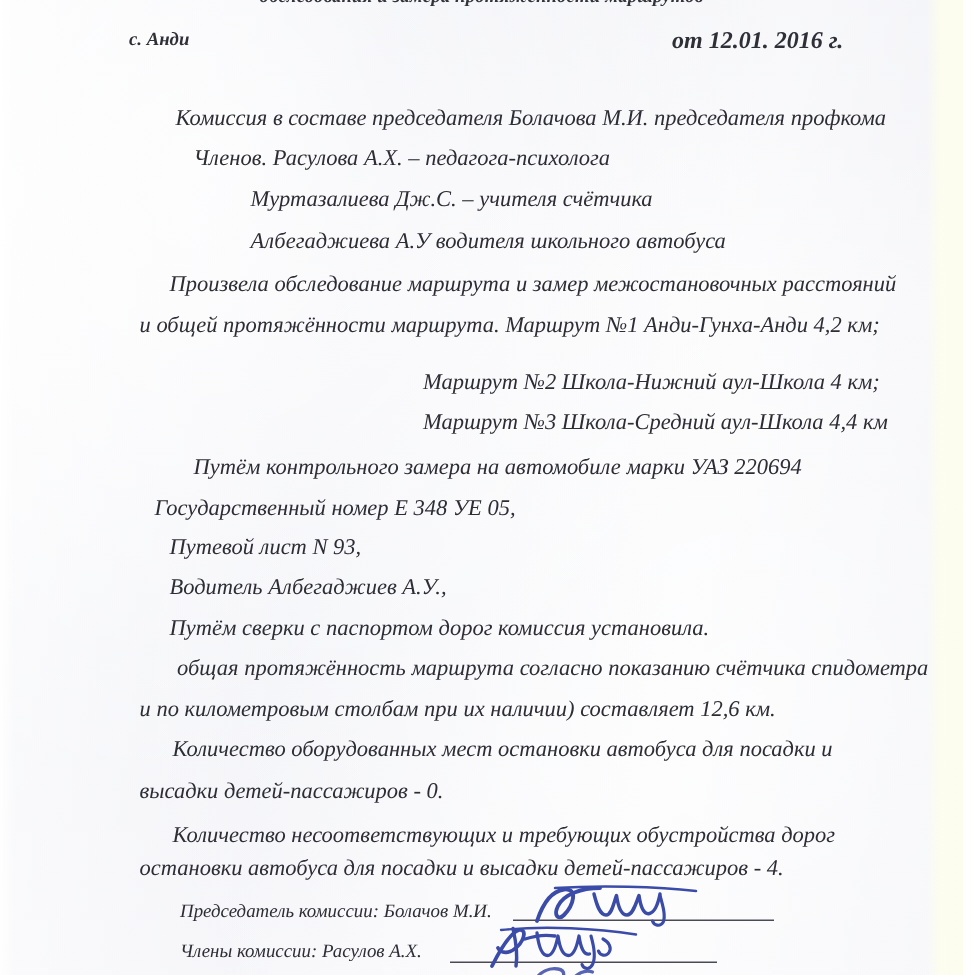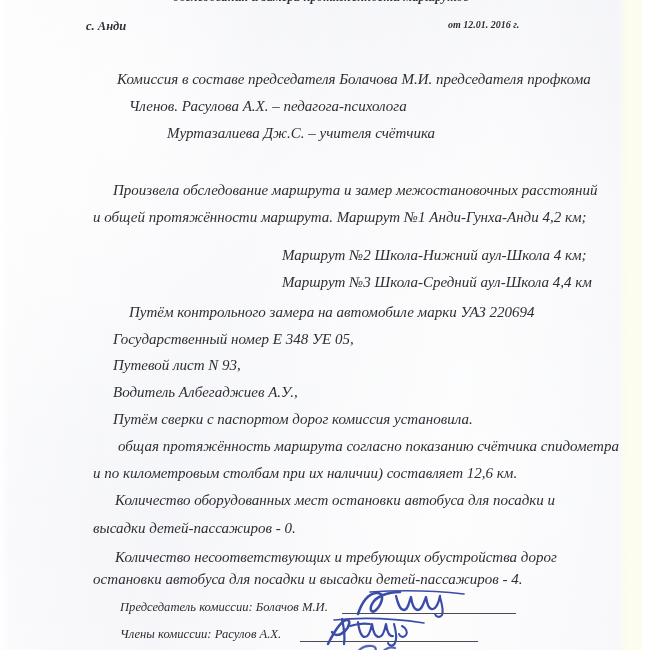--- a/index.html
+++ b/index.html
@@ -82,21 +82,21 @@
     top: 0;
     font-weight: bold;
     font-size: 12.5px;
     color: #2f2f38;
   }
   .date {
     position: absolute;
     left: 448px;
     top: 0;
     font-weight: bold;
-    font-size: 10px;
+    font-size: 16px;
     color: #2f2f38;
     white-space: nowrap;
   }
 
   
   .ln {
     position: absolute;
     font-size: 15px;
     line-height: 14px;
     color: #2d2d35;
@@ -134,28 +134,29 @@
     <div class="title-clipped">обследования и замера протяжённости маршрутов</div>
 
     <div class="header-row">
       <div class="place">с. Анди</div>
       <div class="date">от  12.01. 2016 г.</div>
     </div>
 
     <div class="ln" style="left:117px; top:72px;">Комиссия в составе председателя  Болачова М.И.    председателя профкома</div>
     <div class="ln" style="left:129px; top:99px;">Членов. Расулова А.Х. – педагога-психолога</div>
     <div class="ln" style="left:167px; top:126px;">Муртазалиева Дж.С. – учителя счётчика</div>
+    <div class="ln" style="left:167px; top:154px;">Албегаджиева А.У     водителя школьного автобуса</div>
 
     <div class="ln" style="left:113px; top:183px;">Произвела обследование маршрута и замер межостановочных   расстояний</div>
     <div class="ln" style="left:93px;  top:210px;">и общей протяжённости маршрута. Маршрут №1 Анди-Гунха-Анди 4,2 км;</div>
     <div class="ln" style="left:282px; top:248px;">Маршрут №2 Школа-Нижний аул-Школа 4 км;</div>
     <div class="ln" style="left:282px; top:275px;">Маршрут №3 Школа-Средний аул-Школа 4,4 км</div>
 
     <div class="ln" style="left:129px; top:305px;">Путём контрольного замера на автомобиле марки УАЗ 220694</div>
-    <div class="ln" style="left:113px; top:332px;">Государственный номер Е 348 УЕ 05,</div>
+    <div class="ln" style="left:103px; top:332px;">Государственный номер Е 348 УЕ 05,</div>
     <div class="ln" style="left:113px; top:358px;">Путевой лист N 93,</div>
     <div class="ln" style="left:113px; top:385px;">Водитель Албегаджиев А.У.,</div>
 
     <div class="ln" style="left:113px; top:412px;">Путём сверки с паспортом дорог комиссия установила.</div>
     <div class="ln" style="left:118px; top:439px;">общая протяжённость маршрута согласно показанию счётчика спидометра</div>
     <div class="ln" style="left:93px;  top:466px;">и по километровым столбам при их наличии) составляет 12,6 км.</div>
 
     <div class="ln" style="left:115px; top:493px;">Количество оборудованных мест  остановки  автобуса  для   посадки и</div>
     <div class="ln" style="left:93px;  top:521px;">высадки детей-пассажиров - 0.</div>
     <div class="ln" style="left:115px; top:550px;">Количество  несоответствующих  и  требующих   обустройства дорог</div>

